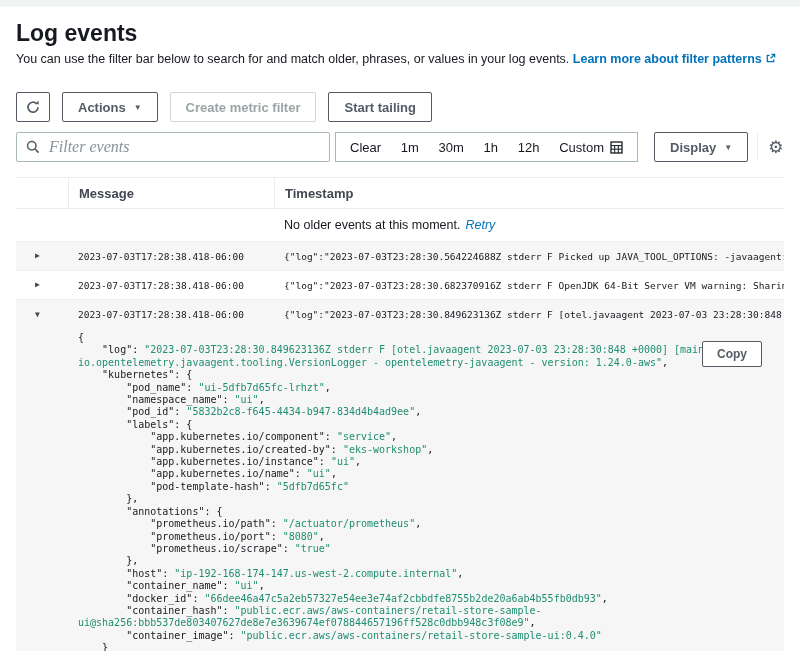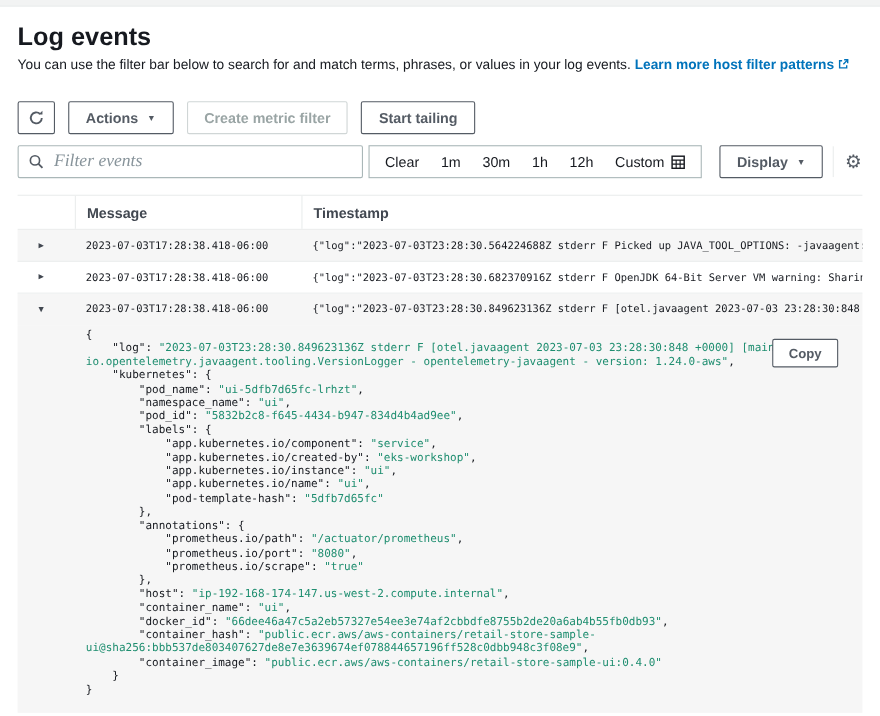--- a/index.html
+++ b/index.html
@@ -97,22 +97,22 @@
 </style>
 </head>
 <body>
 
 <div class="top-band"></div>
 
 <div class="content">
 
   <h1 class="page-title">Log events</h1>
   <p class="page-desc">
-    <span>You can use the filter bar below to search for and match terms, phrases, or values in your log events.</span>
-    <a href="#"><span>Learn more host filter patterns</span><span class="ext-icon"><svg width="11" height="11" viewBox="0 0 12 12">
+    <span>You can use the filter bar below to search for and match older, phrases, or values in your log events.</span>
+    <a href="#"><span>Learn more about filter patterns</span><span class="ext-icon"><svg width="11" height="11" viewBox="0 0 12 12">
             <path d="M5 2.5H2.5v7h7V7" fill="none" stroke="#0073bb" stroke-width="1.4"></path>
             <path d="M7 1.5h3.5V5" fill="none" stroke="#0073bb" stroke-width="1.4"></path>
             <path d="M10.5 1.5 6.2 5.8" stroke="#0073bb" stroke-width="1.4"></path>
           </svg></span></a>
   </p>
 
   <div class="toolbar">
     <button class="btn icon-only">
       <span>
           <svg width="16" height="16" viewBox="0 0 16 16">
@@ -164,20 +164,24 @@
     <div class="vdivider"></div>
     <span class="gear">⚙</span>
   </div>
 
   <div class="log-table">
     <div class="thead">
       <div class="th"></div>
       <div class="th">Message</div>
       <div class="th">Timestamp</div>
     </div>
+    <div class="notice-row">
+      <span>No older events at this moment.</span>
+      <a href="#">Retry</a>
+    </div>
     <div>
   <div class="row gray">
     <span class="arrow">▶</span>
     <span class="ts">2023-07-03T17:28:38.418-06:00</span>
     <span class="msg">{"log":"2023-07-03T23:28:30.564224688Z stderr F Picked up JAVA_TOOL_OPTIONS: -javaagent:…</span>
   </div>
 
   <div class="row">
     <span class="arrow">▶</span>
     <span class="ts">2023-07-03T17:28:38.418-06:00</span>

